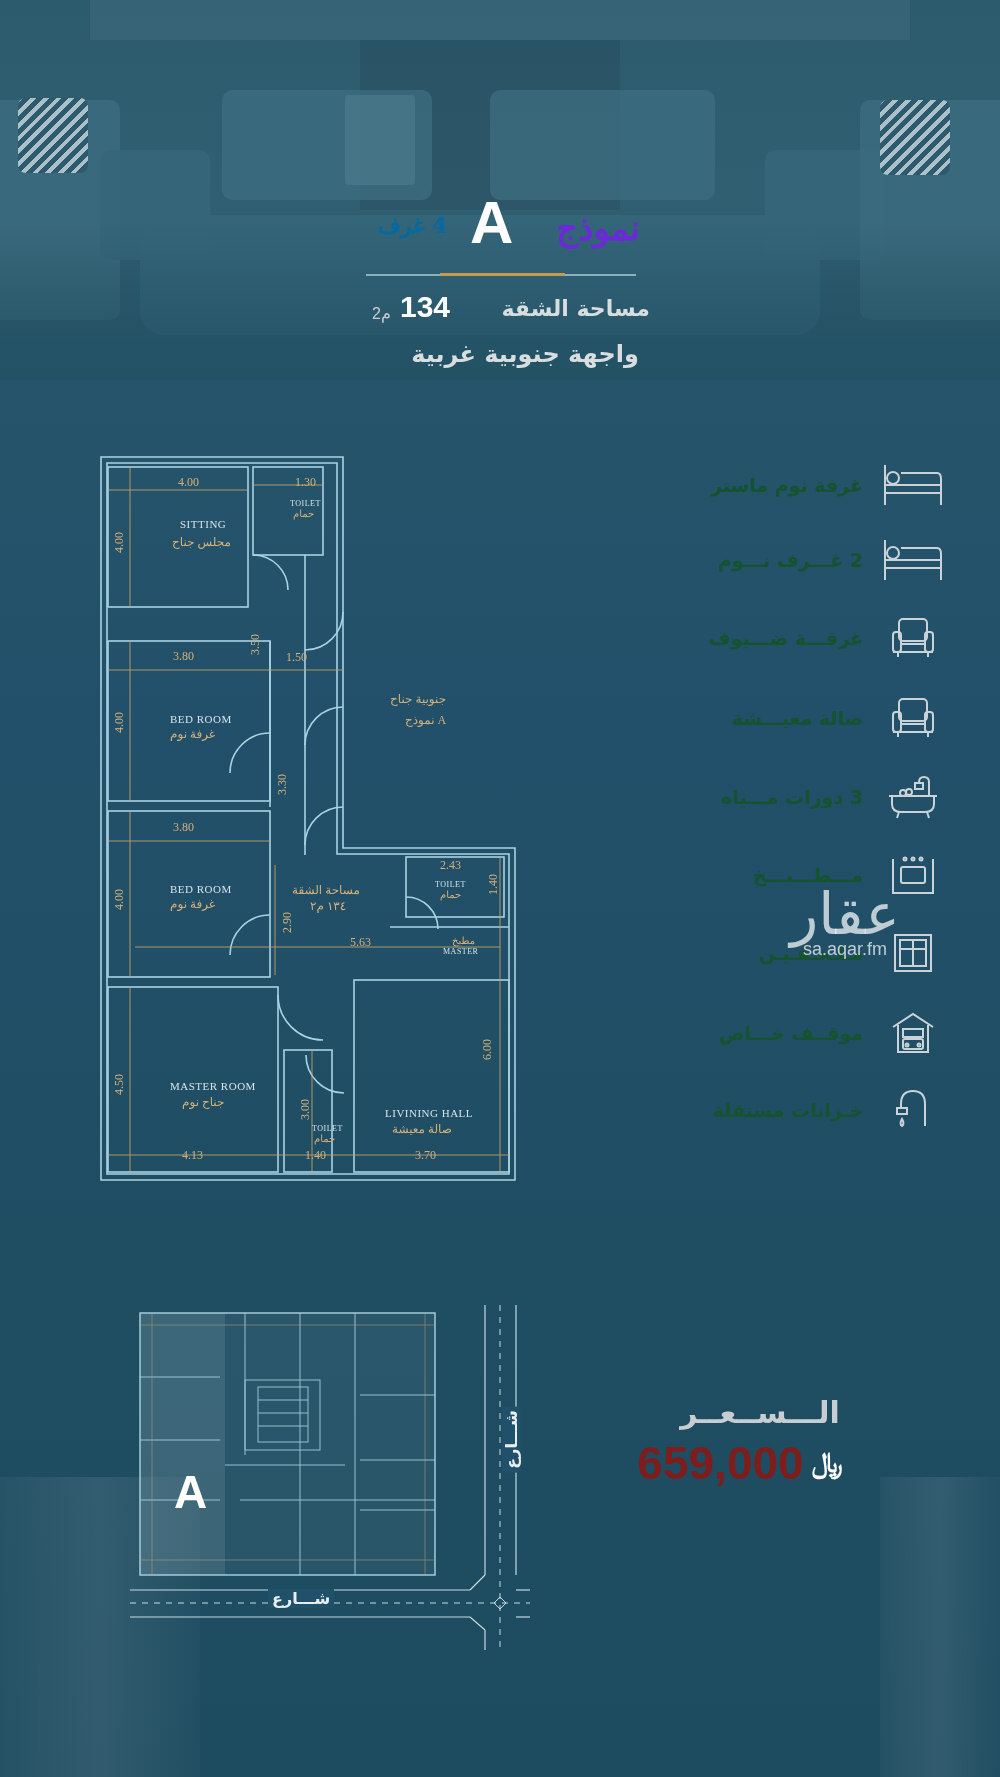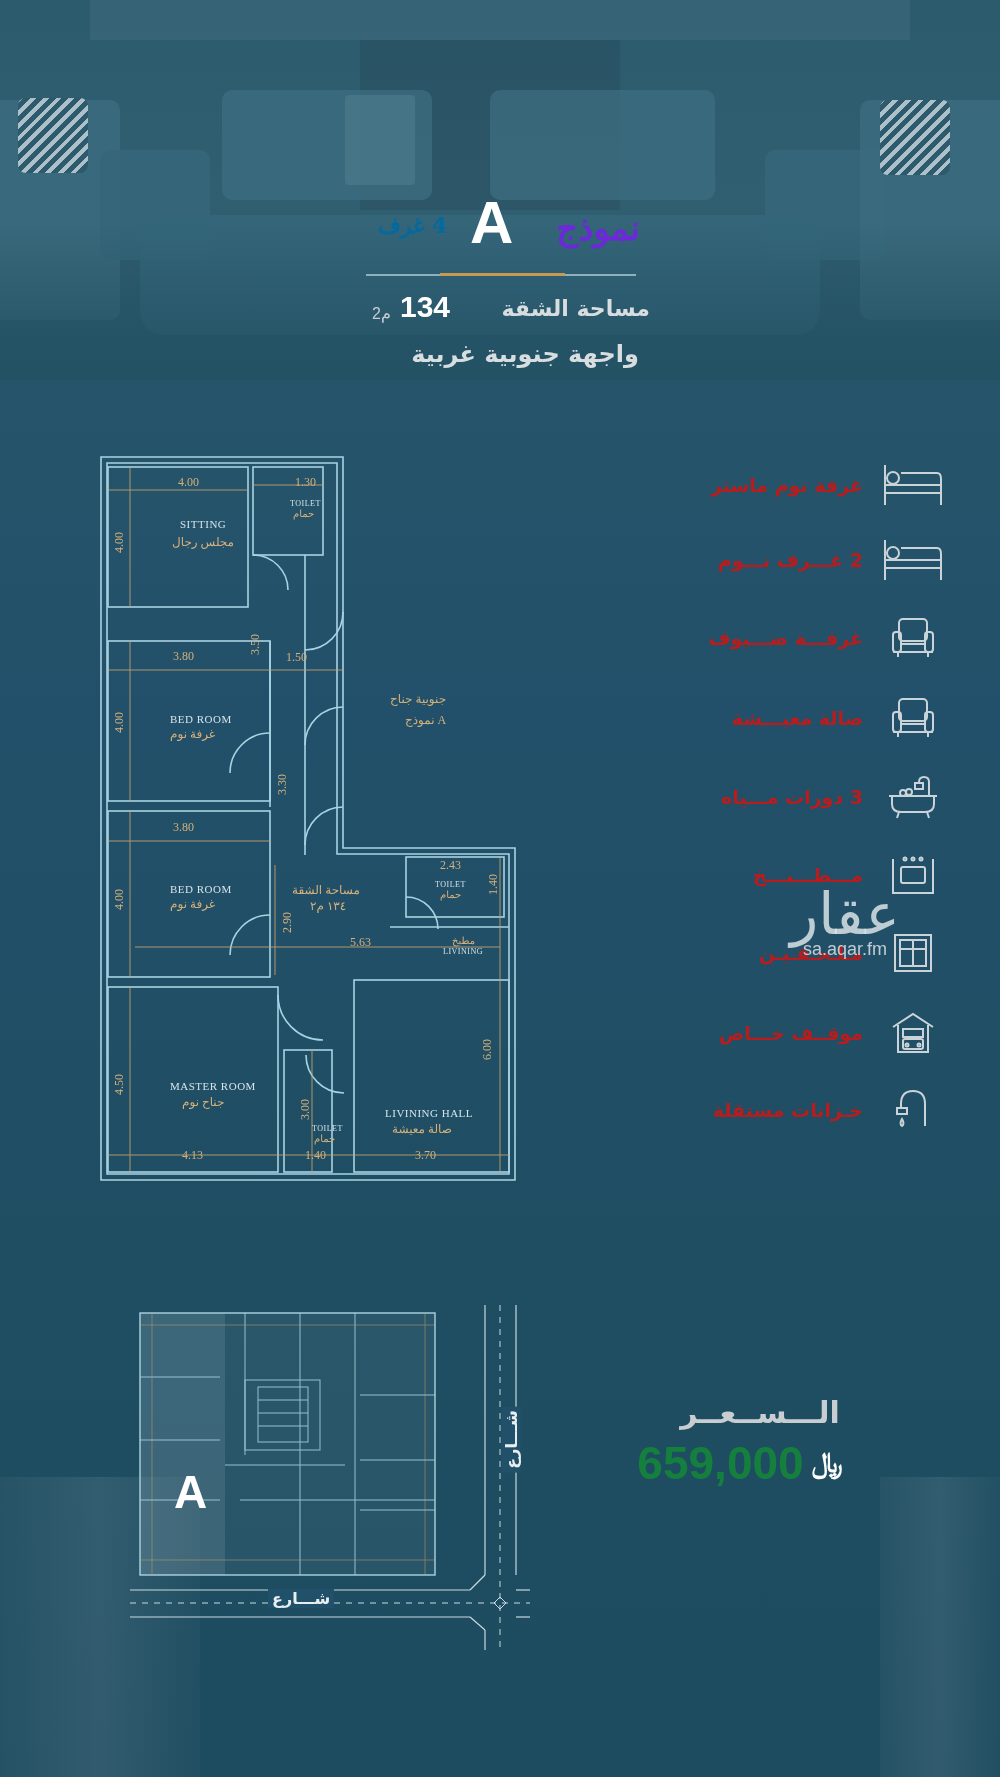--- a/index.html
+++ b/index.html
@@ -35,35 +35,35 @@
   .facing { position: absolute; top: 140px; left: 0; width: 1000px; text-align: center; font-size: 24px; font-weight: bold; color: #d8dde0; padding-left: 50px; }
 
   .plan { position: absolute; left: 100px; top: 455px; width: 420px; height: 730px; }
   .plan svg { position: absolute; left: 0; top: 0; }
   .lbl { position: absolute; color: #d6b07a; font-size: 12px; font-family: "Liberation Serif", serif; white-space: nowrap; }
   .lbl.en { color: #d5e4ea; font-size: 11px; letter-spacing: 0.5px; }
   .lbl.v { transform: rotate(-90deg); transform-origin: left top; }
 
   .features { position: absolute; right: 55px; top: 460px; width: 280px; }
   .feature { position: absolute; right: 0; width: 280px; height: 50px; display: flex; align-items: center; justify-content: flex-end; }
-  .feature .label { font-size: 19px; font-weight: bold; color: #b91c1c; direction: rtl; margin-right: 18px; white-space: nowrap; }
+  .feature .label { font-size: 19px; font-weight: bold; color: #14532d; direction: rtl; margin-right: 18px; white-space: nowrap; }
   .feature .icon { width: 64px; height: 50px; display: flex; align-items: center; justify-content: center; }
 
   .watermark { position: absolute; left: 780px; top: 885px; width: 130px; text-align: center; color: rgba(235,240,242,0.78); }
   .watermark .logo { font-size: 58px; font-family: "DejaVu Sans", sans-serif; line-height: 58px; }
   .watermark .url { font-size: 18px; font-family: "Liberation Sans", sans-serif; margin-top: -4px; }
 
   .site { position: absolute; left: 130px; top: 1305px; width: 400px; height: 345px; }
   .site .a { position: absolute; left: 44px; top: 160px; font-size: 46px; font-weight: bold; color: #fff; font-family: "Liberation Sans", sans-serif; }
   .street-label { position: absolute; color: #e9eef0; font-size: 16px; font-weight: bold; }
 
   .price { position: absolute; left: 600px; top: 1395px; width: 280px; text-align: center; }
   .price-label { font-size: 30px; font-weight: bold; color: #c7cdd1; letter-spacing: 14px; direction: rtl; padding-left: 40px; }
   .price-row { margin-top: 6px; display: flex; justify-content: center; align-items: center; }
-  .price-value { font-size: 46px; font-weight: bold; color: #15803d; font-family: "Liberation Sans", sans-serif; }
+  .price-value { font-size: 46px; font-weight: bold; color: #7f1d1d; font-family: "Liberation Sans", sans-serif; }
   .currency { margin-left: 8px; font-size: 28px; color: #fff; font-weight: bold; }
 </style>
 </head>
 <body>
 
 <div class="bg-room">
   <div class="panel" style="left:90px;top:0;width:820px;height:40px;"></div>
   <div class="panel" style="left:360px;top:40px;width:260px;height:170px;background:rgba(0,0,0,0.08);"></div>
   <div class="sofa" style="left:-10px;top:100px;width:130px;height:220px;"></div>
   <div class="pillow" style="left:18px;top:98px;width:70px;height:75px;"></div>
@@ -145,21 +145,21 @@
       <line x1="35" y1="492" x2="400" y2="492"></line>
       <line x1="400" y1="402" x2="400" y2="717"></line>
       <line x1="30" y1="532" x2="30" y2="717"></line>
       <line x1="8" y1="700" x2="409" y2="700"></line>
       <line x1="212" y1="595" x2="212" y2="717"></line>
     </g>
   </svg>
   <span class="lbl" style="left:78px;top:20px;">4.00</span>
   <span class="lbl v" style="left:12px;top:98px;">4.00</span>
   <span class="lbl en" style="left:80px;top:63px;">SITTING</span>
-  <span class="lbl" style="left:72px;top:80px;">مجلس رجال</span>
+  <span class="lbl" style="left:72px;top:80px;">مجلس جناح</span>
   <span class="lbl" style="left:195px;top:20px;">1.30</span>
   <span class="lbl en" style="left:190px;top:44px;font-size:8px;">TOILET</span>
   <span class="lbl" style="left:193px;top:53px;font-size:10px;">حمام</span>
   <span class="lbl v" style="left:148px;top:200px;">3.50</span>
   <span class="lbl" style="left:186px;top:195px;">1.50</span>
   <span class="lbl" style="left:73px;top:194px;">3.80</span>
   <span class="lbl v" style="left:12px;top:278px;">4.00</span>
   <span class="lbl en" style="left:70px;top:258px;">BED ROOM</span>
   <span class="lbl" style="left:70px;top:272px;">غرفة نوم</span>
   <span class="lbl v" style="left:175px;top:340px;">3.30</span>
@@ -171,21 +171,21 @@
   <span class="lbl" style="left:70px;top:442px;">غرفة نوم</span>
   <span class="lbl" style="left:192px;top:428px;">مساحة الشقة</span>
   <span class="lbl" style="left:210px;top:444px;">١٣٤ م٢</span>
   <span class="lbl v" style="left:180px;top:478px;">2.90</span>
   <span class="lbl" style="left:340px;top:403px;">2.43</span>
   <span class="lbl en" style="left:335px;top:425px;font-size:8px;">TOILET</span>
   <span class="lbl" style="left:340px;top:434px;font-size:10px;">حمام</span>
   <span class="lbl v" style="left:386px;top:440px;">1.40</span>
   <span class="lbl" style="left:250px;top:480px;">5.63</span>
   <span class="lbl" style="left:352px;top:480px;font-size:10px;">مطبخ</span>
-  <span class="lbl en" style="left:343px;top:492px;font-size:8px;">LIVINING</span>
+  <span class="lbl en" style="left:343px;top:492px;font-size:8px;">MASTER</span>
   <span class="lbl v" style="left:12px;top:640px;">4.50</span>
   <span class="lbl en" style="left:70px;top:625px;">MASTER ROOM</span>
   <span class="lbl" style="left:82px;top:640px;">جناح نوم</span>
   <span class="lbl" style="left:82px;top:693px;">4.13</span>
   <span class="lbl v" style="left:198px;top:665px;">3.00</span>
   <span class="lbl en" style="left:212px;top:669px;font-size:8px;">TOILET</span>
   <span class="lbl" style="left:214px;top:678px;font-size:10px;">حمام</span>
   <span class="lbl" style="left:205px;top:693px;">1.40</span>
   <span class="lbl en" style="left:285px;top:652px;">LIVINING HALL</span>
   <span class="lbl" style="left:292px;top:667px;">صالة معيشة</span>

